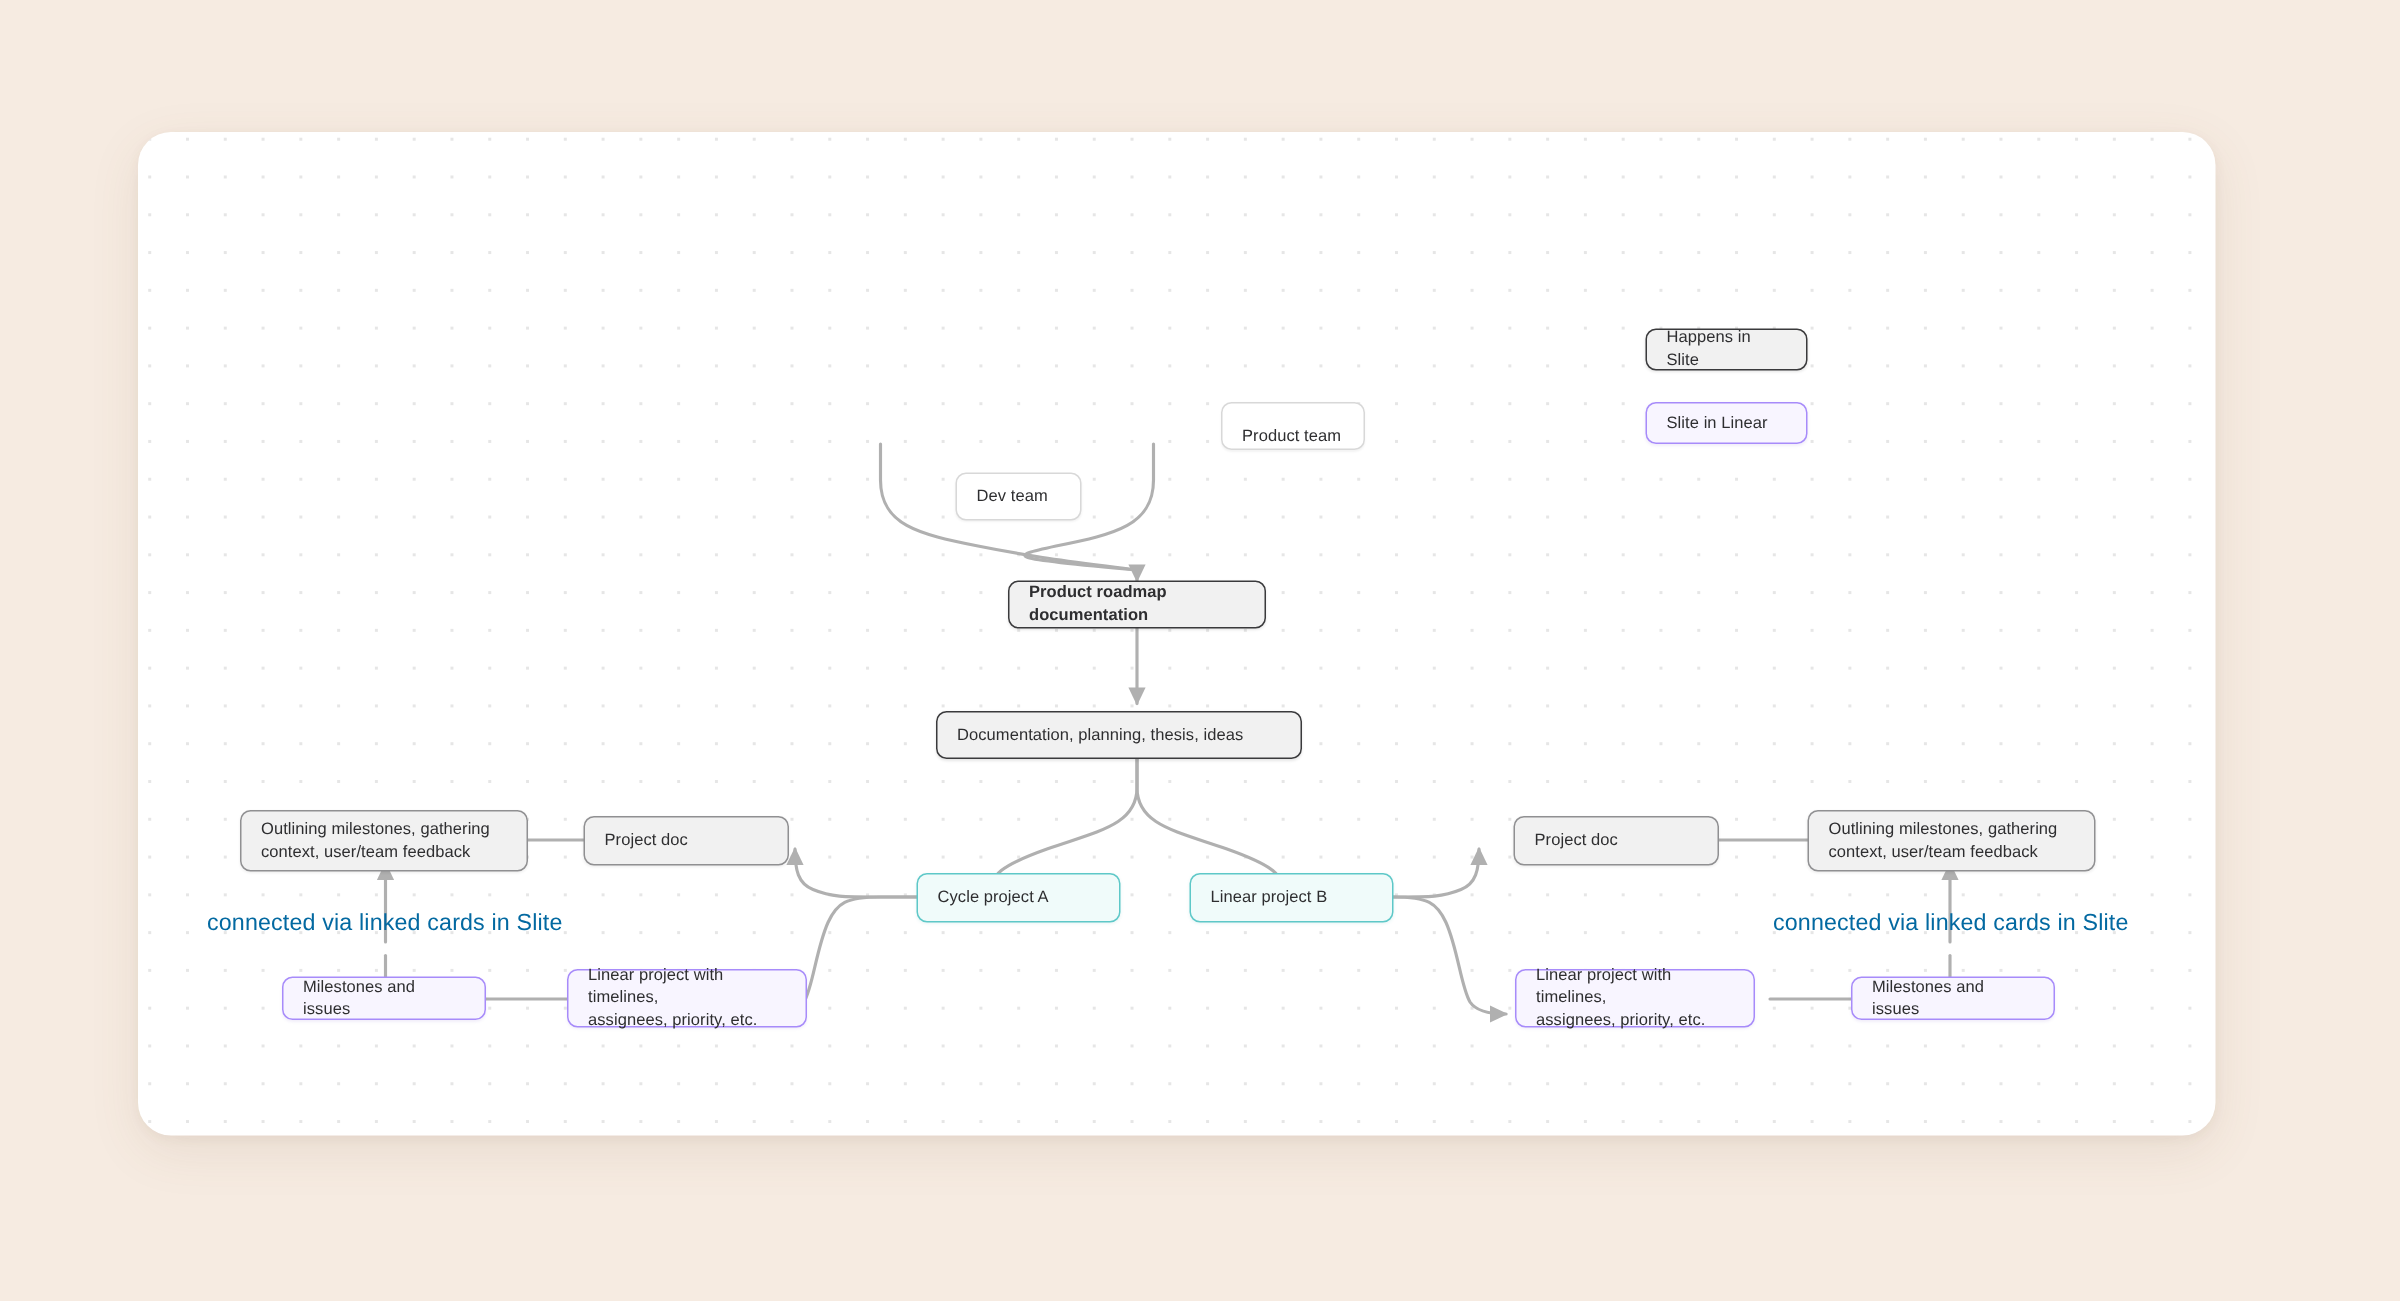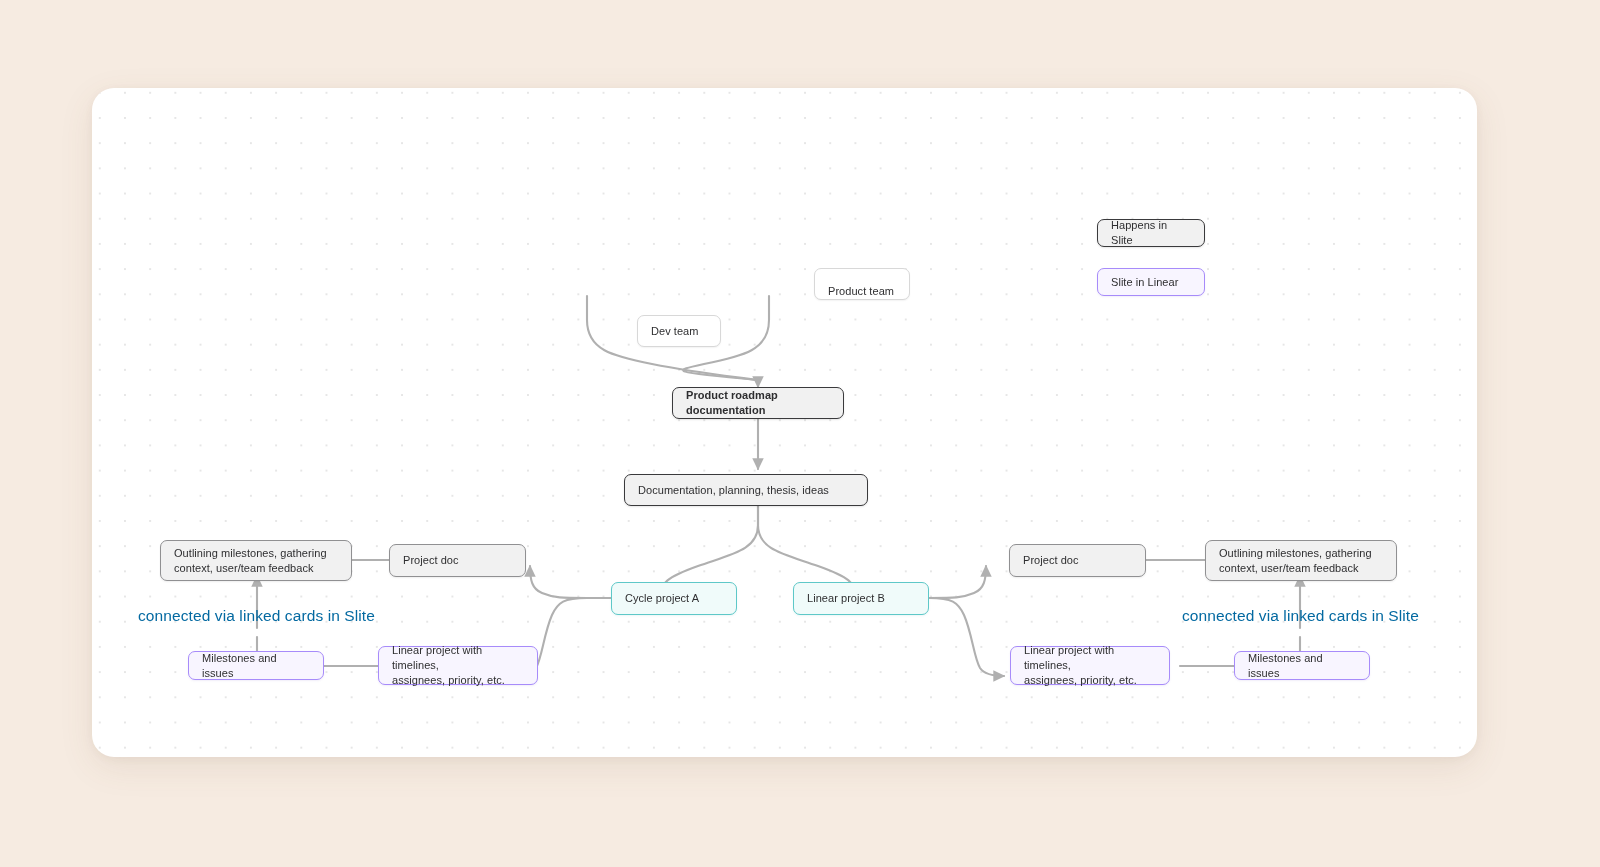--- a/index.html
+++ b/index.html
@@ -192,21 +192,21 @@
     </div>
 
     <div class="node slite" style="left:580px; top:299px; width:172px; height:32px;font-weight:bold;">
       <span>Product roadmap documentation</span>
     </div>
 
     <div class="node slite" style="left:532px; top:386px; width:244px; height:32px;">
       <span>Documentation, planning, thesis, ideas</span>
     </div>
 
-    <div class="node cycle" style="left:519px; top:494px; width:126px; height:33px;">
+    <div class="node cycle" style="left:519px; top:494px; width:136px; height:33px;">
       <span>Cycle project A</span>
     </div>
 
     <div class="node cycle" style="left:701px; top:494px; width:136px; height:33px;">
       <span>Linear project B</span>
     </div>
 
     <div class="node slitelight" style="left:297px; top:456px; width:137px; height:33px;">
       <span>Project doc</span>
     </div>

